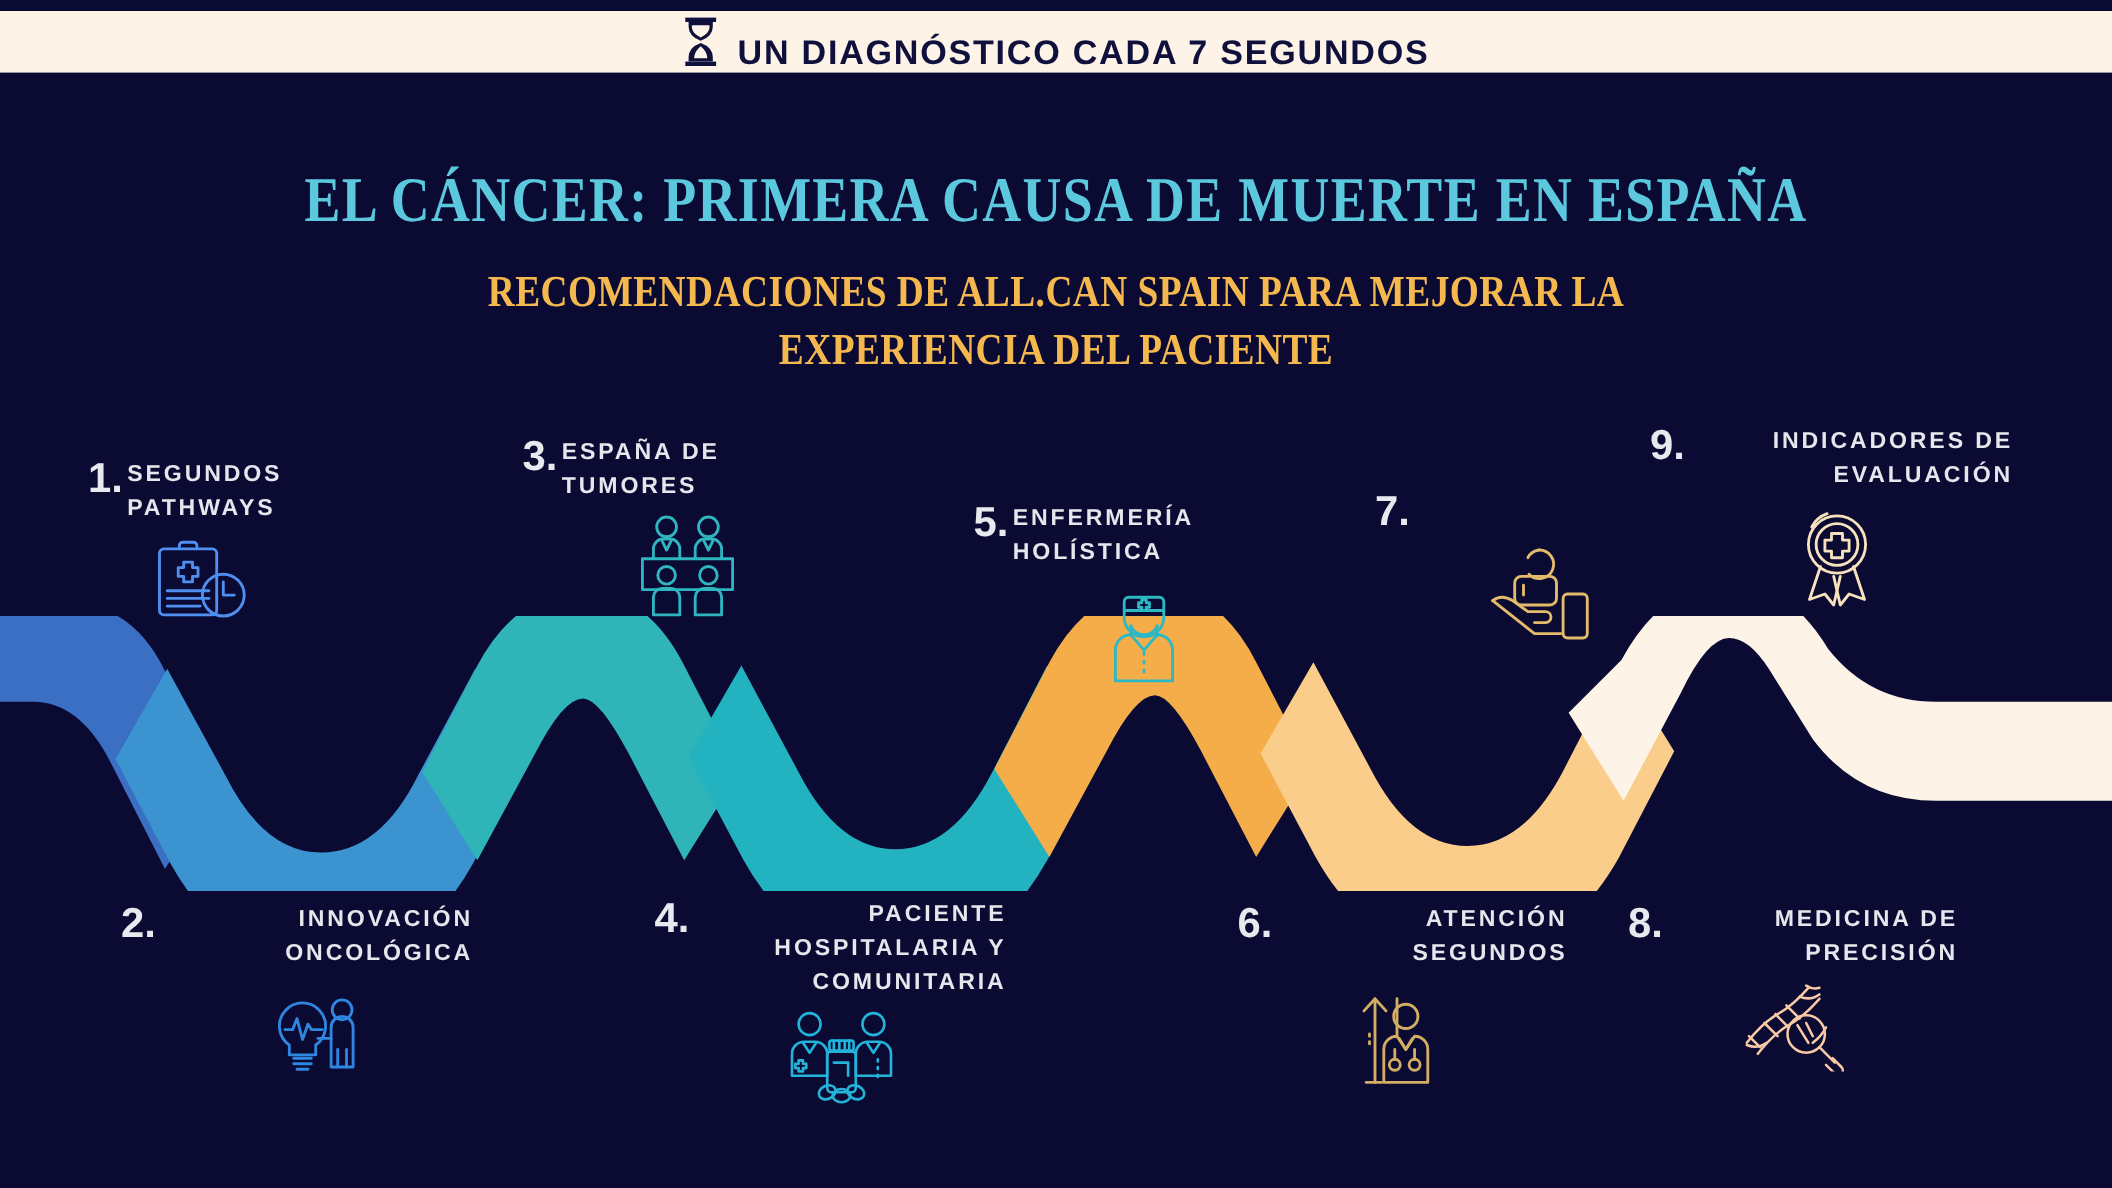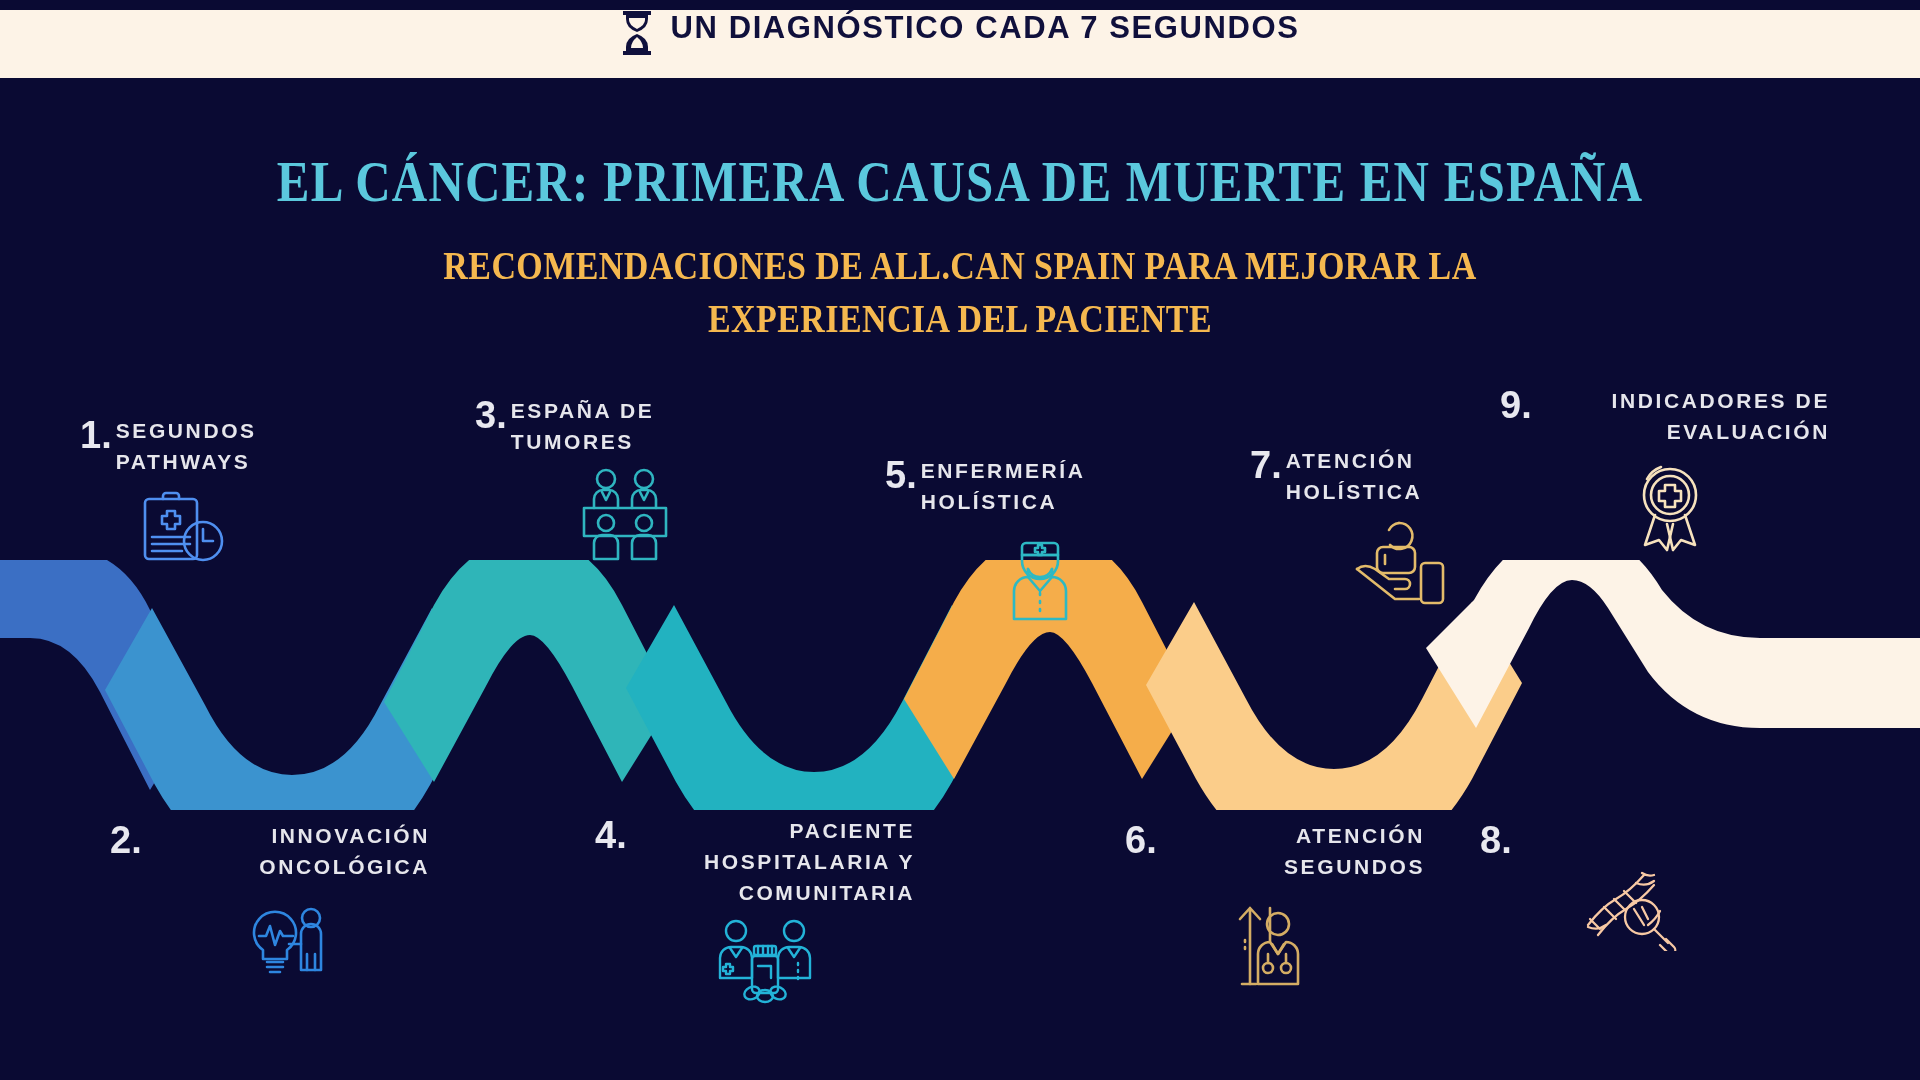--- a/index.html
+++ b/index.html
@@ -10,23 +10,23 @@
     overflow:hidden;
     position:relative;
   }
 
   
   #top-strip {
     position:absolute; left:0; top:0; width:1920px; height:10px;
     background:#0a0a33;
   }
   #top-banner {
-    position:absolute; left:0; top:10px; width:1920px; height:68px;
+    position:absolute; left:0; top:10px; width:1920px; height:56px;
     background:#fdf3e7;
-    display:flex; align-items:flex-start; justify-content:center; gap:16px;
+    display:flex; align-items:flex-end; justify-content:center; gap:16px;
   }
   #top-banner .hg { display:block; }
   #top-banner .banner-text {
     color:#10103c;
     font-size:31px;
     font-weight:bold;
     letter-spacing:1.6px;
     font-family:"Liberation Sans", sans-serif;
     white-space:nowrap;
   }
@@ -360,38 +360,38 @@
       <circle cx="36" cy="76" r="5"></circle>
       <circle cx="54" cy="76" r="5"></circle>
       <path d="M36 62 v9 M54 62 v9"></path>
     </svg>
   </div>
 </div>
 
 <div class="item i7 al-left">
   <div class="item-head">
     <span class="item-num">7.</span>
-    <span class="item-label">ATENCIÓN HOLÍSTICA</span>
   </div>
   <div class="item-icon">
     <svg width="110" height="88" viewBox="0 0 110 88" fill="none" stroke="#e3bb6a" stroke-width="2.6" stroke-linecap="round" stroke-linejoin="round">
       <path d="M54 6 a13 13 0 1 1 -9 22"></path>
       <path d="M44 13 a13 13 0 0 1 10 -7"></path>
       <rect x="32" y="30" width="38" height="26" rx="6"></rect>
       <path d="M40 38 v9"></path>
       <path d="M12 52 q8 -6 18 0 l14 10 h16 a5 5 0 0 1 0 10 h-10"></path>
       <path d="M12 52 l38 30 h24"></path>
       <rect x="76" y="46" width="22" height="40" rx="4"></rect>
     </svg>
   </div>
 </div>
 
 <div class="item i8 al-ctr">
   <div class="item-head">
     <span class="item-num">8.</span>
+    <span class="item-label">MEDICINA DE PRECISIÓN</span>
   </div>
   <div class="item-icon">
     <svg width="110" height="82" viewBox="0 0 110 82" fill="none" stroke="#f8c9a4" stroke-width="2.3" stroke-linecap="round" stroke-linejoin="round">
       <path d="M8 56 q14 -18 28 -26 q14 -8 28 -24"></path>
       <path d="M18 66 q14 -18 28 -26 q14 -8 28 -24"></path>
       <path d="M10 50 l10 10 M8 58 q10 4 18 -2 M24 38 l12 12 M34 30 l12 12 M44 22 l12 12 M56 14 q10 4 18 -2"></path>
       <path d="M62 4 q6 4 12 2 M68 56 q8 -6 12 -14"></path>
       <circle cx="62" cy="48" r="17"></circle>
       <path d="M74 60 l14 14"></path>
       <path d="M86 70 l8 8 a4 4 0 0 1 -6 6 l-8 -8"></path>

